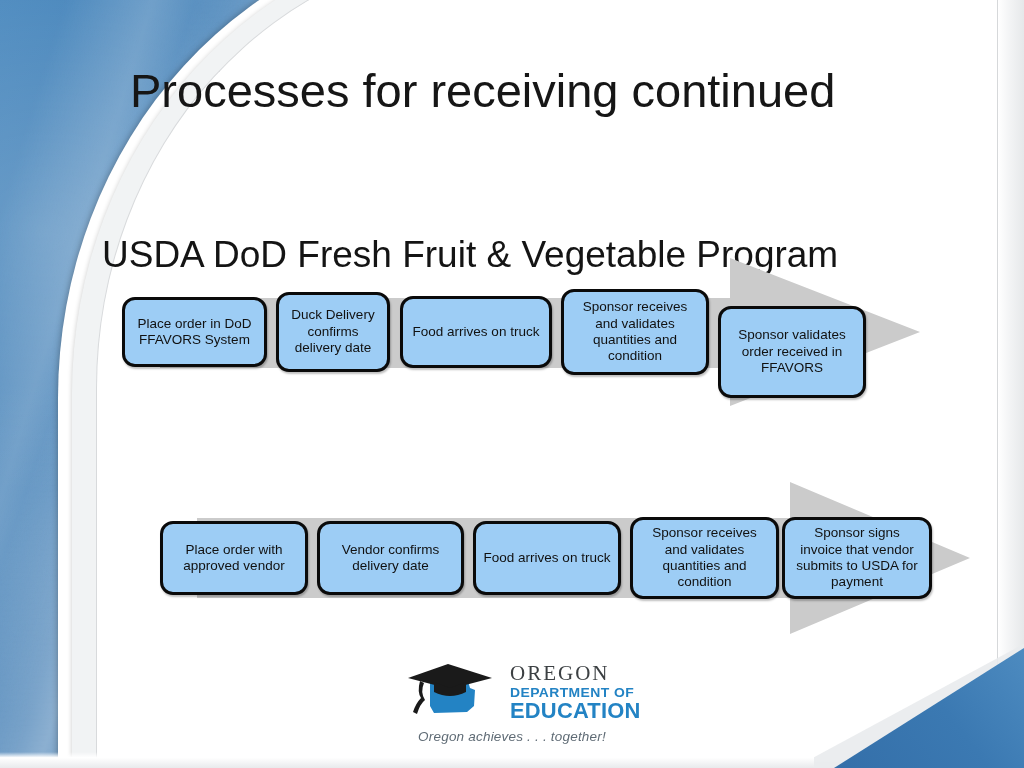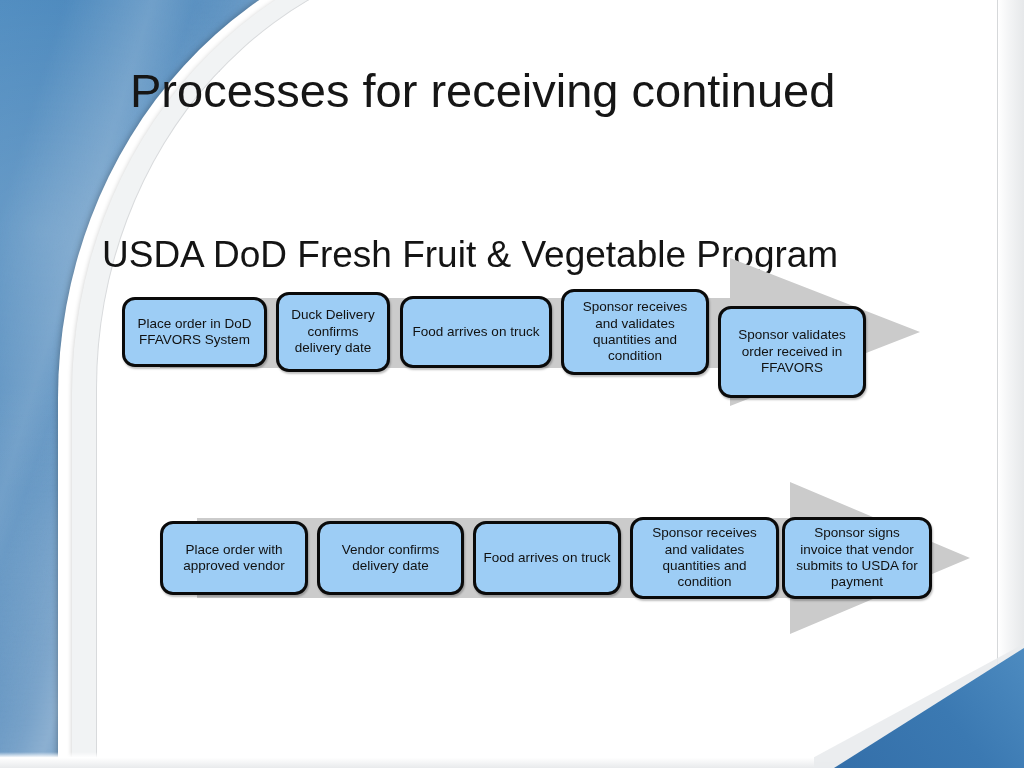--- a/index.html
+++ b/index.html
@@ -329,15 +329,36 @@
       <div class="arrow-shape" id="arrow-2"></div>
       <div class="boxes">
         <div class="pbox">Place order with approved vendor</div>
         <div class="pbox">Vendor confirms delivery date</div>
         <div class="pbox">Food arrives on truck</div>
         <div class="pbox">Sponsor receives and validates quantities and condition</div>
         <div class="pbox">Sponsor signs invoice that vendor submits to USDA for payment</div>
       </div>
     </div>
 
+    <div id="logo">
+      <div class="logo-row">
+        <svg class="logo-mark" viewBox="0 0 96 62">
+
+          <path d="M26 20 L64 19 L66 26 L71 28 L70 44 L63 50 L30 51 L26 44 Z" fill="#2383c4"></path>
+
+          <path d="M44 2 L88 16 L46 27 L4 16 Z" fill="#1a1a1a"></path>
+
+          <path d="M30 20 L30 30 Q46 38 62 30 L62 20 L46 26 Z" fill="#1a1a1a"></path>
+
+          <path d="M16 19 Q13 30 17 36 Q12 41 9 50 L13 52 Q16 42 21 38 Q16 30 20 21 Z" fill="#1a1a1a"></path>
+        </svg>
+        <div class="logo-divider"></div>
+        <div class="logo-words">
+          <div class="logo-oregon">OREGON</div>
+          <div class="logo-dept">DEPARTMENT OF</div>
+          <div class="logo-edu">EDUCATION</div>
+        </div>
+      </div>
+      <div class="logo-tagline">Oregon achieves . . . together!</div>
+    </div>
 
   </div>
 </div>
 
 </body></html>

